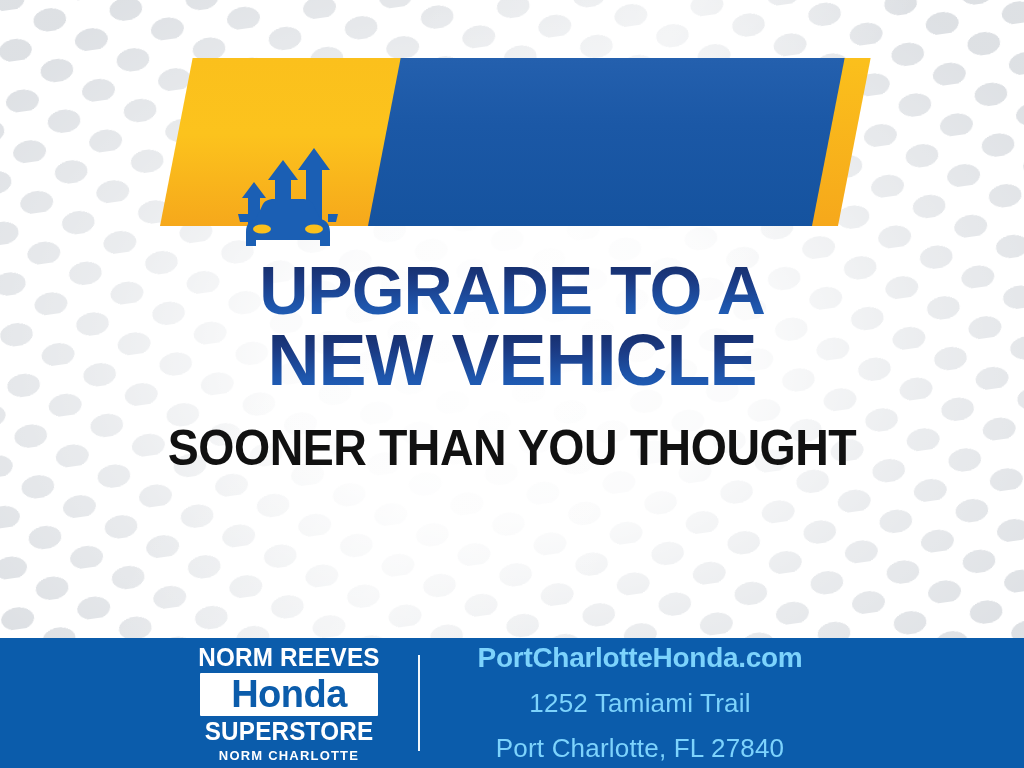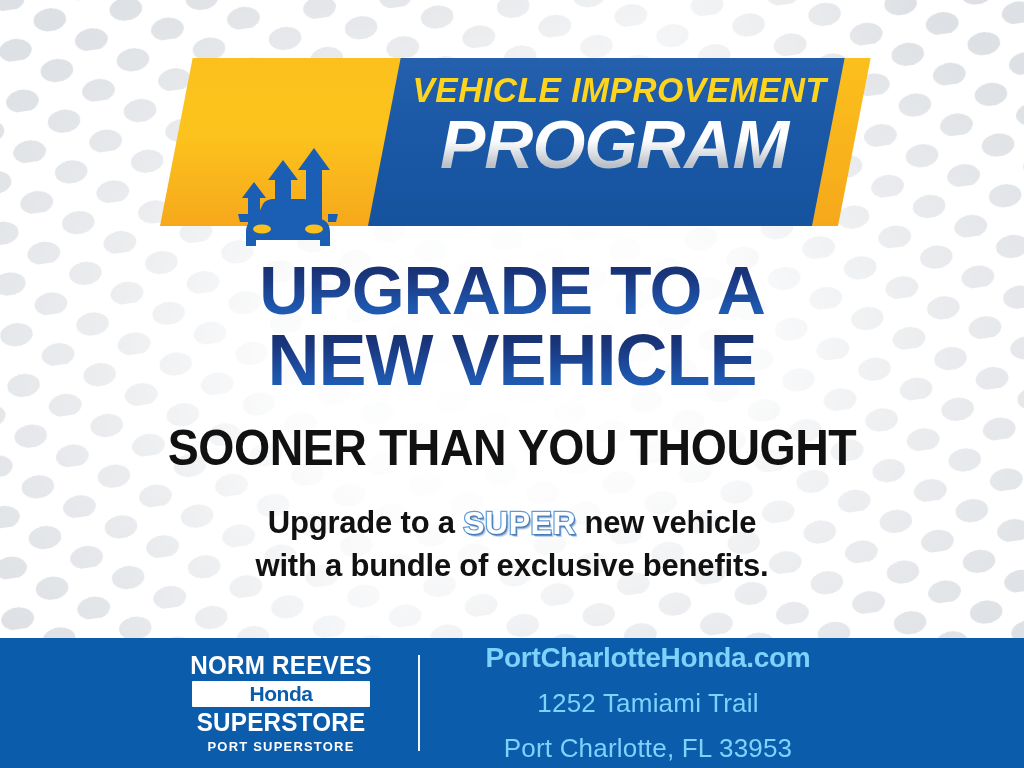--- a/index.html
+++ b/index.html
@@ -205,21 +205,21 @@
   }
   .footer-inner {
     position: absolute;
     left: 0;
     top: 0;
     width: 1024px;
     height: 130px;
     display: flex;
     align-items: center;
     justify-content: center;
-    gap: 8px;
+    gap: 0;
   }
 
   .logo {
     width: 190px;
     text-align: center;
     color: #ffffff;
     font-family: "Liberation Sans", sans-serif;
     line-height: 1.0;
   }
   .logo-norm {
@@ -230,21 +230,21 @@
   }
   .logo-honda-bar {
     background: #ffffff;
     margin: 3px 6px 3px 6px;
     padding: 2px 0 3px 0;
     border-radius: 1px;
   }
   .logo-honda {
     color: #0b5cab;
     font-weight: bold;
-    font-size: 21px;
+    font-size: 38px;
     letter-spacing: -0.5px;
     line-height: 1.0;
   }
   .logo-superstore {
     font-weight: bold;
     font-size: 25px;
     letter-spacing: 0.2px;
     transform: scaleX(0.97);
     margin-top: 2px;
   }
@@ -311,58 +311,46 @@
 
           <ellipse cx="34" cy="93" rx="9" ry="4.5" fill="#fbc01c"></ellipse>
           <ellipse cx="86" cy="93" rx="9" ry="4.5" fill="#fbc01c"></ellipse>
 
           <path d="M10 78 L20 78 L20 86 L12 86 Z"></path>
           <path d="M110 78 L100 78 L100 86 L108 86 Z"></path>
         </g>
       </svg>
     </div>
 
-    <div class="banner-text">
-      <div class="banner-line1">VEHICLE IMPROVEMENT</div>
-      <div class="banner-line2">PROGRAM</div>
-    </div>
   </div>
 
   <div class="headline">
     <div class="headline-line l1">UPGRADE TO A</div>
     <div class="headline-line l2">NEW VEHICLE</div>
   </div>
 
   <div class="subheadline">SOONER THAN YOU THOUGHT</div>
 
-  <div class="body-copy">
-    <div class="line">
-      <span>Upgrade to a</span>
-      <span class="super-word">SUPER</span>
-      <span>new vehicle</span>
-    </div>
-    <div class="line">with a bundle of exclusive benefits.</div>
-  </div>
 
   <div class="footer">
     <div class="footer-inner">
 
       <div class="logo">
         <div class="logo-norm">NORM REEVES</div>
         <div class="logo-honda-bar">
           <div class="logo-honda">Honda</div>
         </div>
         <div class="logo-superstore">SUPERSTORE</div>
-        <div class="logo-city">PORT SUPERSTORE</div>
+        <div class="logo-city">NORM CHARLOTTE</div>
       </div>
 
       <div class="footer-divider"></div>
 
       <div class="contact">
         <div class="contact-site">PortCharlotteHonda.com</div>
         <div class="contact-addr">1252 Tamiami Trail</div>
-        <div class="contact-addr">Port Charlotte, FL 33953</div>
+        <div class="contact-addr">Port Charlotte, FL 27840</div>
       </div>
 
     </div>
   </div>
 
 </div>
 
 </body></html>

